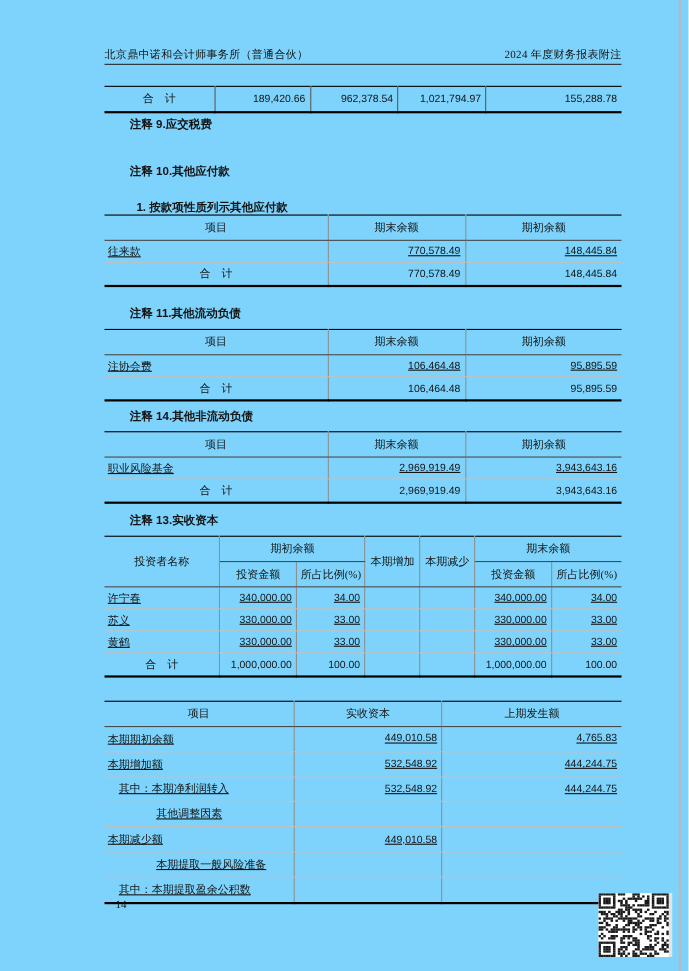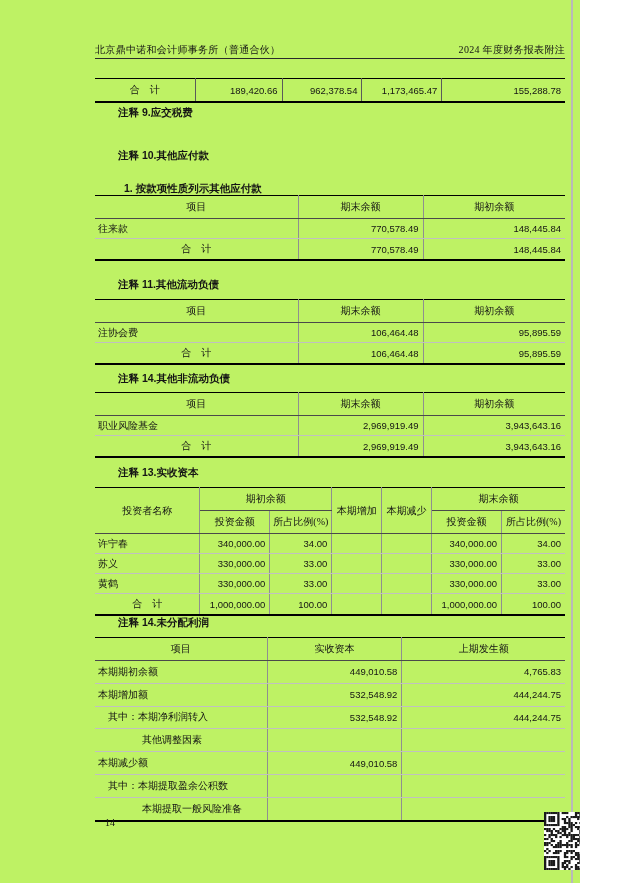--- a/index.html
+++ b/index.html
@@ -1,37 +1,37 @@
 <!DOCTYPE html>
 <html><head>
 <meta charset="utf-8">
 <style>
   html,body{margin:0;padding:0;background:#ffffff;}
-  .page{position:relative;width:580px;height:883px;background:#bef264;overflow:hidden;
+  .page{position:relative;width:626px;height:883px;background:#7dd3fc;overflow:hidden;
         font-family:"Liberation Serif","DejaVu Serif",serif;color:#141414;}
   .page-edge{position:absolute;top:0;bottom:0;right:7px;width:2px;background:#b9b9b9;}
 
   .hdr{position:absolute;top:43px;left:95px;width:470px;display:flex;
        justify-content:space-between;font-size:10px;letter-spacing:.3px;}
   .hdr-rule{position:absolute;top:58px;left:95px;width:470px;border-top:1.4px solid #2a2a2a;}
 
   .heading{position:absolute;left:95px;width:470px;padding-left:23px;box-sizing:border-box;
            font-family:"Liberation Sans","DejaVu Sans",sans-serif;font-weight:bold;font-size:10.5px;}
   .subheading{position:absolute;left:95px;width:470px;padding-left:29px;box-sizing:border-box;
            font-family:"Liberation Sans","DejaVu Sans",sans-serif;font-weight:bold;font-size:10.5px;}
 
   .tblwrap{position:absolute;left:95px;width:470px;}
   .tbl{width:100%;border-collapse:collapse;table-layout:fixed;
        border-top:1.6px solid #000;border-bottom:2px solid #000;font-size:10px;}
   .tbl td{border-right:1px solid #8f8f8f;border-bottom:1px solid #c0c0c0;
           overflow:hidden;white-space:nowrap;vertical-align:middle;}
   .tbl td:last-child{border-right:none;}
   .tbl tr:last-child td{border-bottom:none;}
   .hrow td{height:20px;border-bottom-color:#4a4a4a;}
-  .drow td{height:17px;}
+  .drow td{height:17px;text-decoration:underline;}
   .trow td{height:18px;}
   .crow td{height:20px;border-right-color:#5a5a5a;}
   .t14 .drow td{height:19.8px;}
   .c{text-align:center;}
   .l{text-align:left;padding-left:3px;}
   .r{text-align:right;padding-right:4px;}
   .b{font-weight:normal;}
   .num{font-family:"Liberation Sans","DejaVu Sans",sans-serif;font-size:9.5px;}
   .carry{border-top:1.2px solid #000;}
 
@@ -59,21 +59,21 @@
           <col style="width:18.5%">
           <col style="width:17%">
           <col style="width:17%">
           <col style="width:26.2%">
         </colgroup>
         <tbody>
           <tr class="crow">
             <td class="c b">合　计</td>
             <td class="r num b">189,420.66</td>
             <td class="r num b">962,378.54</td>
-            <td class="r num b">1,173,465.47</td>
+            <td class="r num b">1,021,794.97</td>
             <td class="r num b">155,288.78</td>
           </tr>
         </tbody>
       </table>
     </div>
 
   <div class="heading" style="top:106px">注释 9.应交税费</div>
 
   <div class="heading" style="top:149px">注释 10.其他应付款</div>
   <div class="subheading" style="top:182px">1. 按款项性质列示其他应付款</div>
@@ -219,21 +219,20 @@
             <td class="r num b">100.00</td>
             <td class="r num b"></td>
             <td class="r num b"></td>
             <td class="r num b">1,000,000.00</td>
             <td class="r num b">100.00</td>
           </tr>
         </tbody>
       </table>
     </div>
 
-  <div class="heading" style="top:616px">注释 14.未分配利润</div>
   <div class="tblwrap t14" style="top:637px">
       <table class="tbl">
         <colgroup>
           <col style="width:36.6%">
           <col style="width:28.7%">
           <col style="width:34.7%">
         </colgroup>
         <tbody>
           <tr class="hrow">
             <td class="c">项目</td>
@@ -259,26 +258,26 @@
             <td class="l" style="padding-left:47px">其他调整因素</td>
             <td class="r num"></td>
             <td class="r num"></td>
           </tr>
           <tr class="drow">
             <td class="l" style="padding-left:3px">本期减少额</td>
             <td class="r num">449,010.58</td>
             <td class="r num"></td>
           </tr>
           <tr class="drow">
+            <td class="l" style="padding-left:47px">本期提取一般风险准备</td>
+            <td class="r num"></td>
+            <td class="r num"></td>
+          </tr>
+          <tr class="drow">
             <td class="l" style="padding-left:13px">其中：本期提取盈余公积数</td>
-            <td class="r num"></td>
-            <td class="r num"></td>
-          </tr>
-          <tr class="drow">
-            <td class="l" style="padding-left:47px">本期提取一般风险准备</td>
             <td class="r num"></td>
             <td class="r num"></td>
           </tr>
         </tbody>
       </table>
     </div>
 
   <div class="pagenum">14</div>
 
   <div class="qr">

